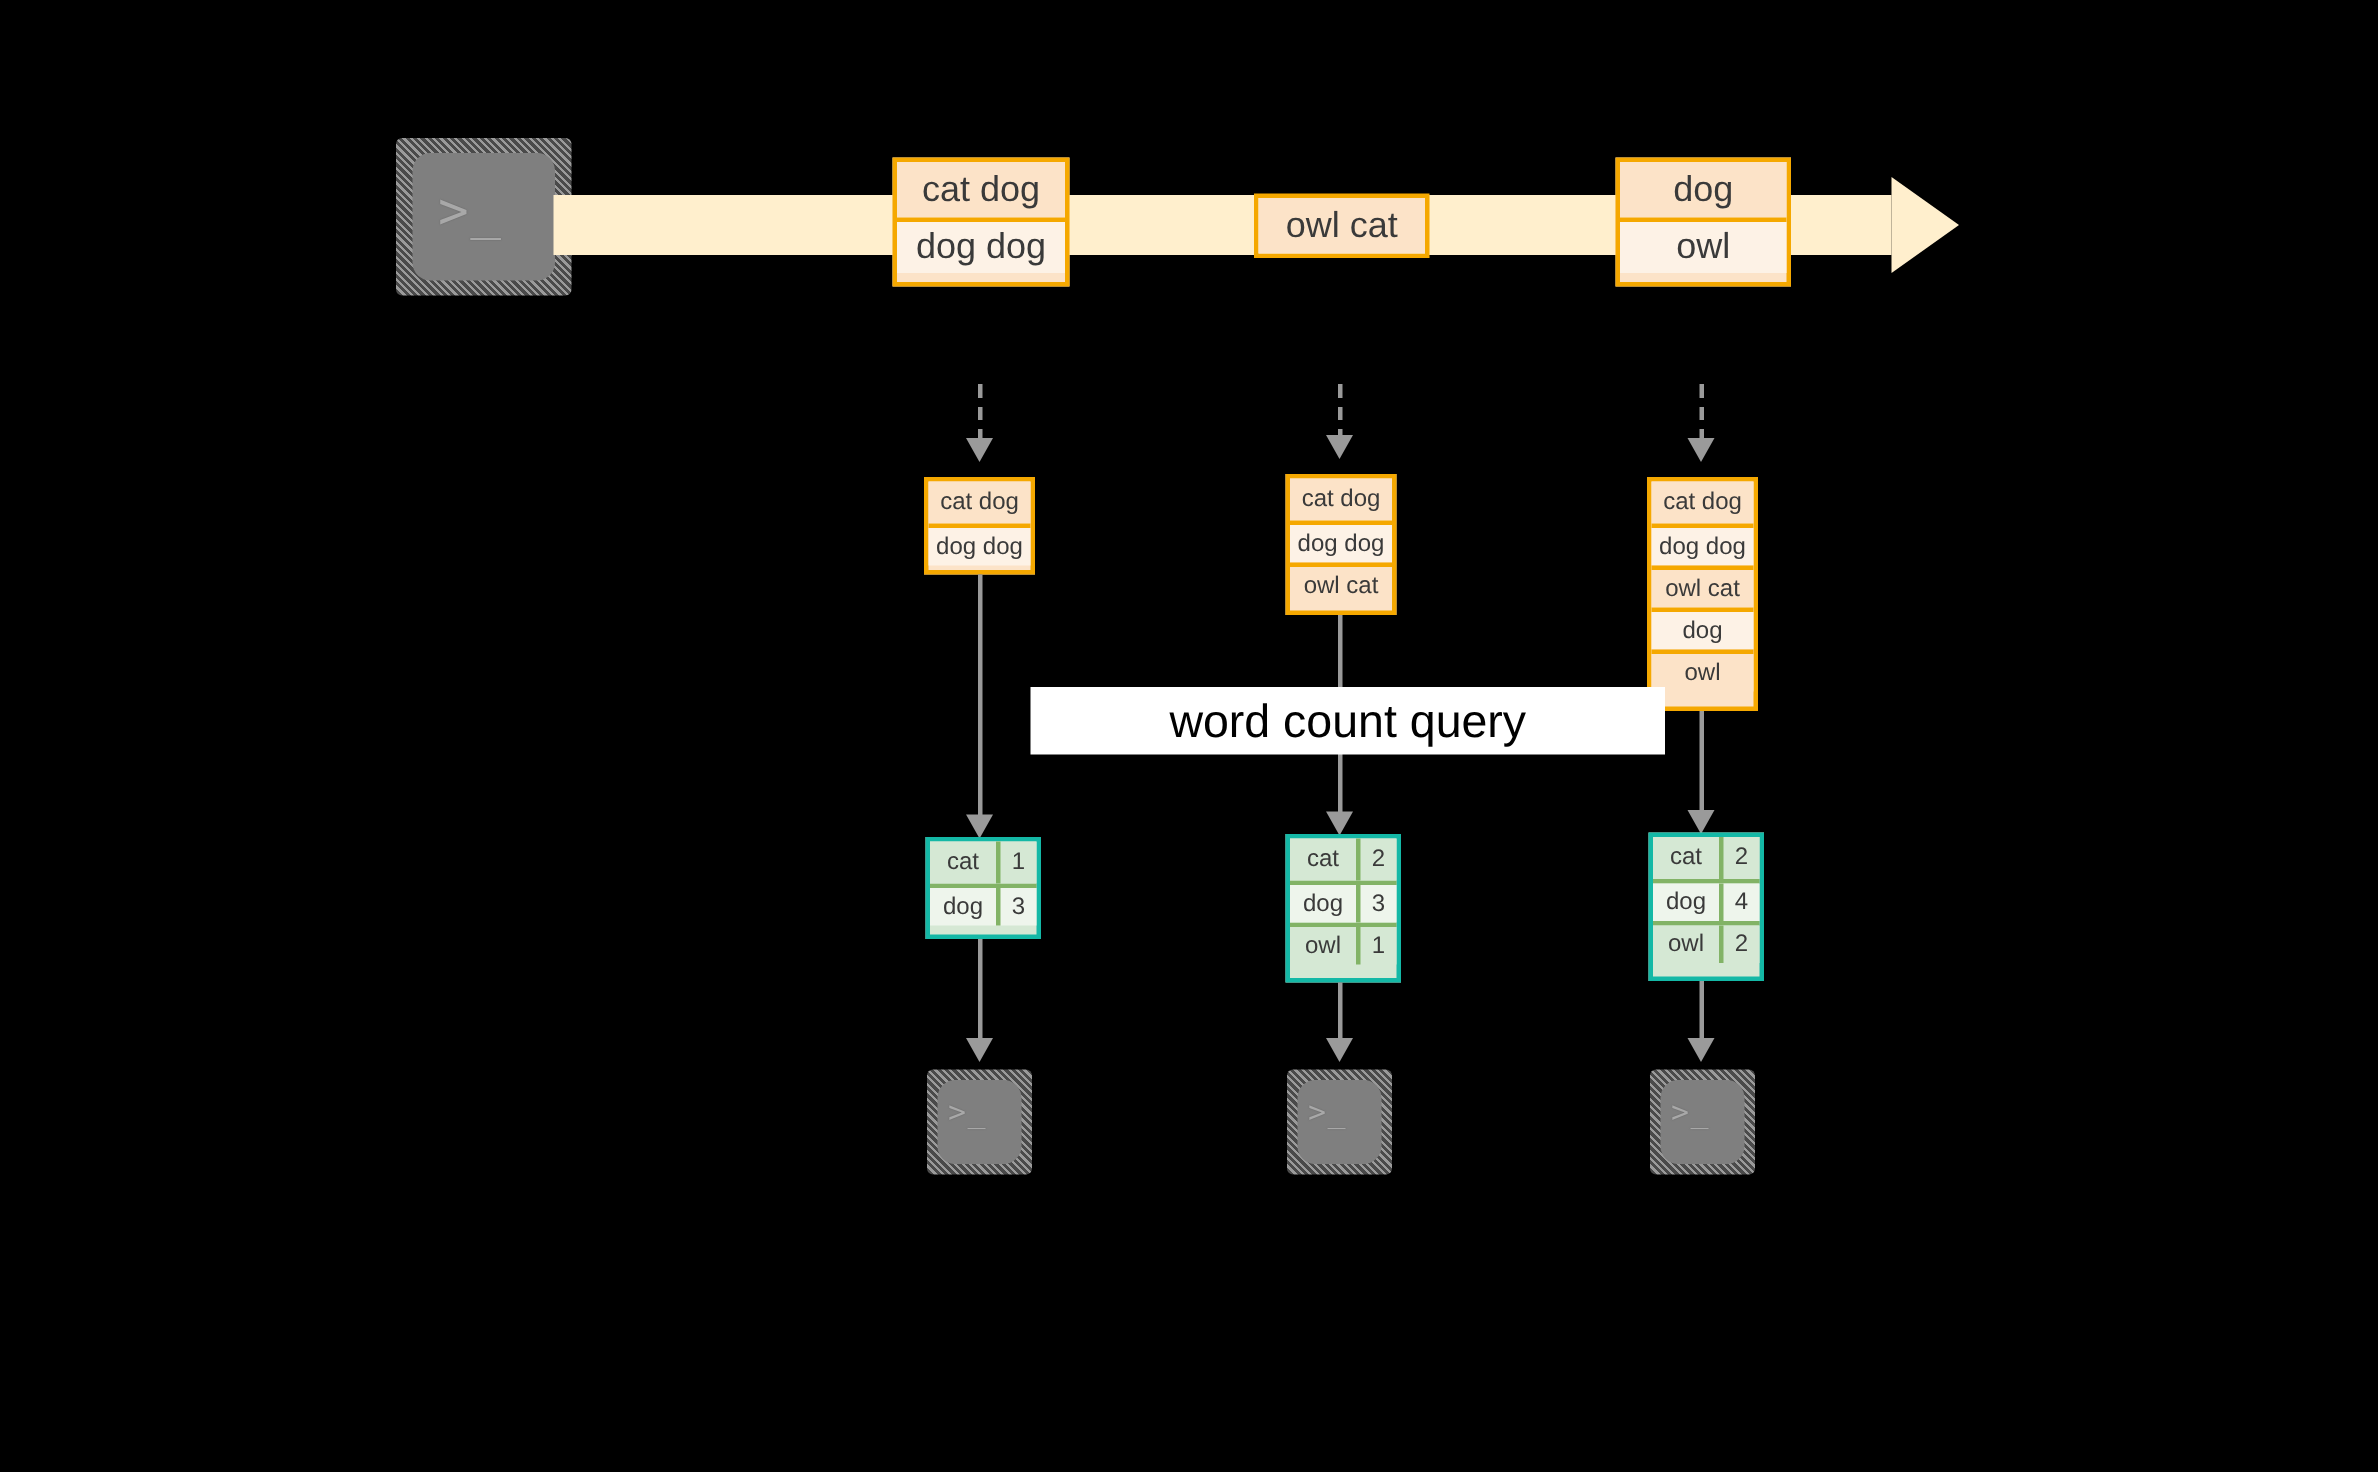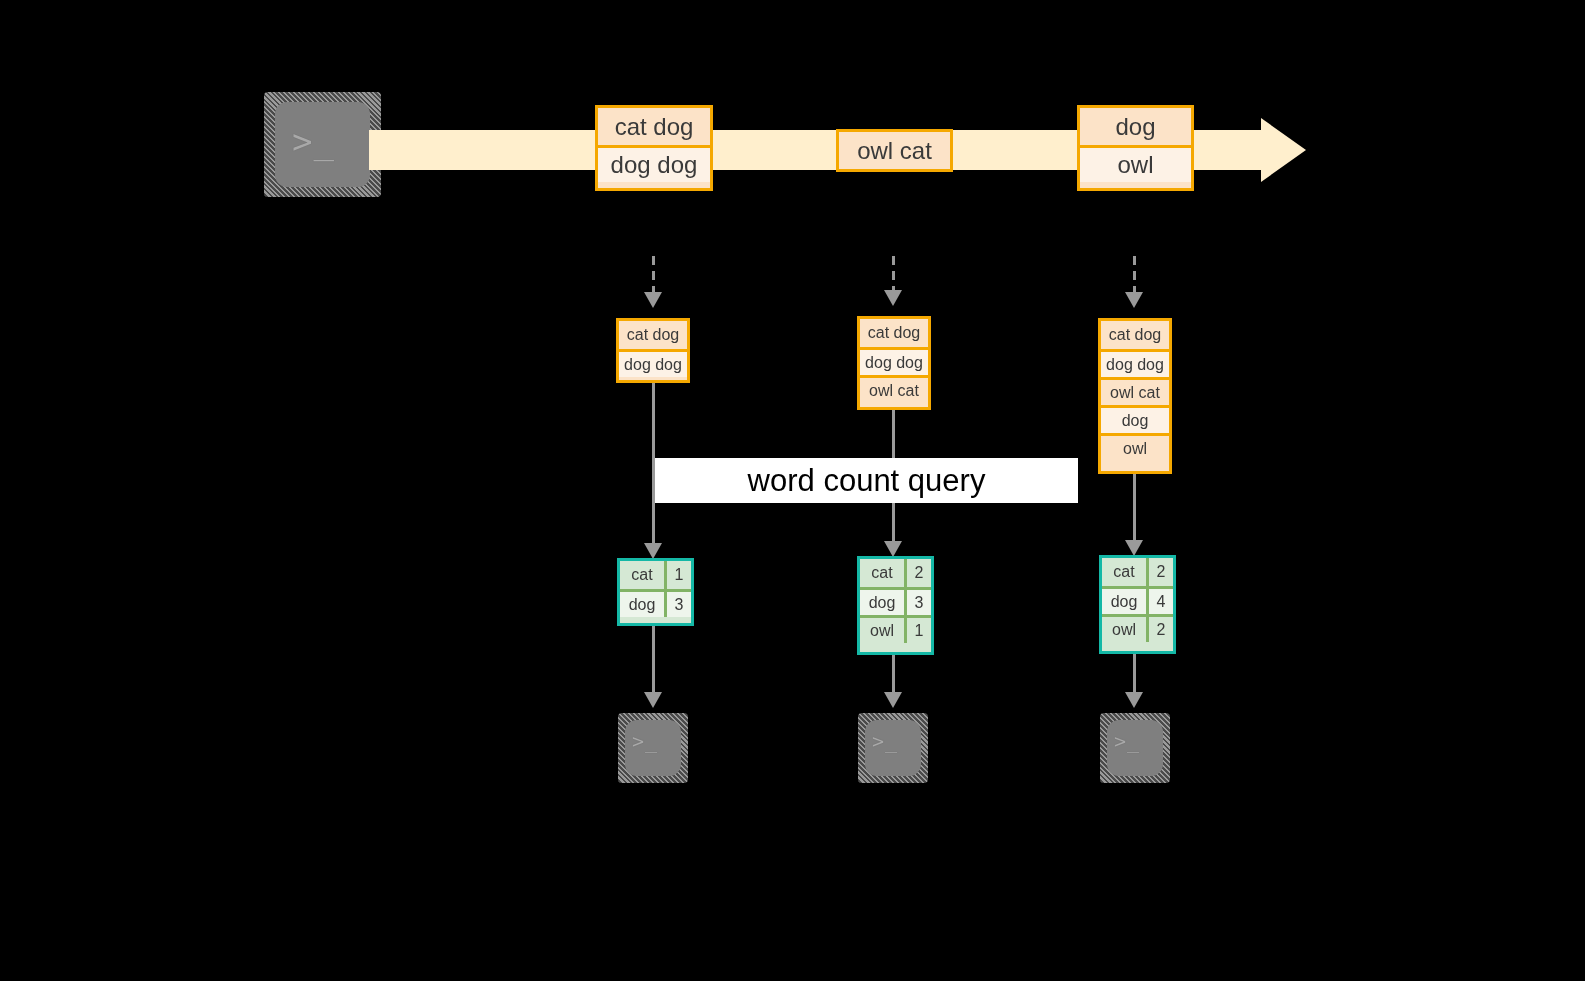--- a/index.html
+++ b/index.html
@@ -272,15 +272,15 @@
 
   <div class="line-solid" style="left:1133px; top:654px; height:40px;"></div>
   <div class="arrowhead" style="left:1125px; top:692px;"></div>
 
   <div class="term" style="left:1100px; top:713px; width:70px; height:70px;">
     <div class="hatch"></div>
     <div class="inner" style="left:7px; top:7px; right:7px; bottom:7px;"></div>
     <div class="glyph" style="left:14px; top:18px; font-size:20px;">&gt;_</div>
   </div>
 
-  <div class="banner" style="left:655px; top:458px; width:423px; height:45px; font-size:31px;">word count query</div>
+  <div class="banner" style="left:687px; top:458px; width:423px; height:45px; font-size:31px;">word count query</div>
 
 </div>
 
 </body></html>

